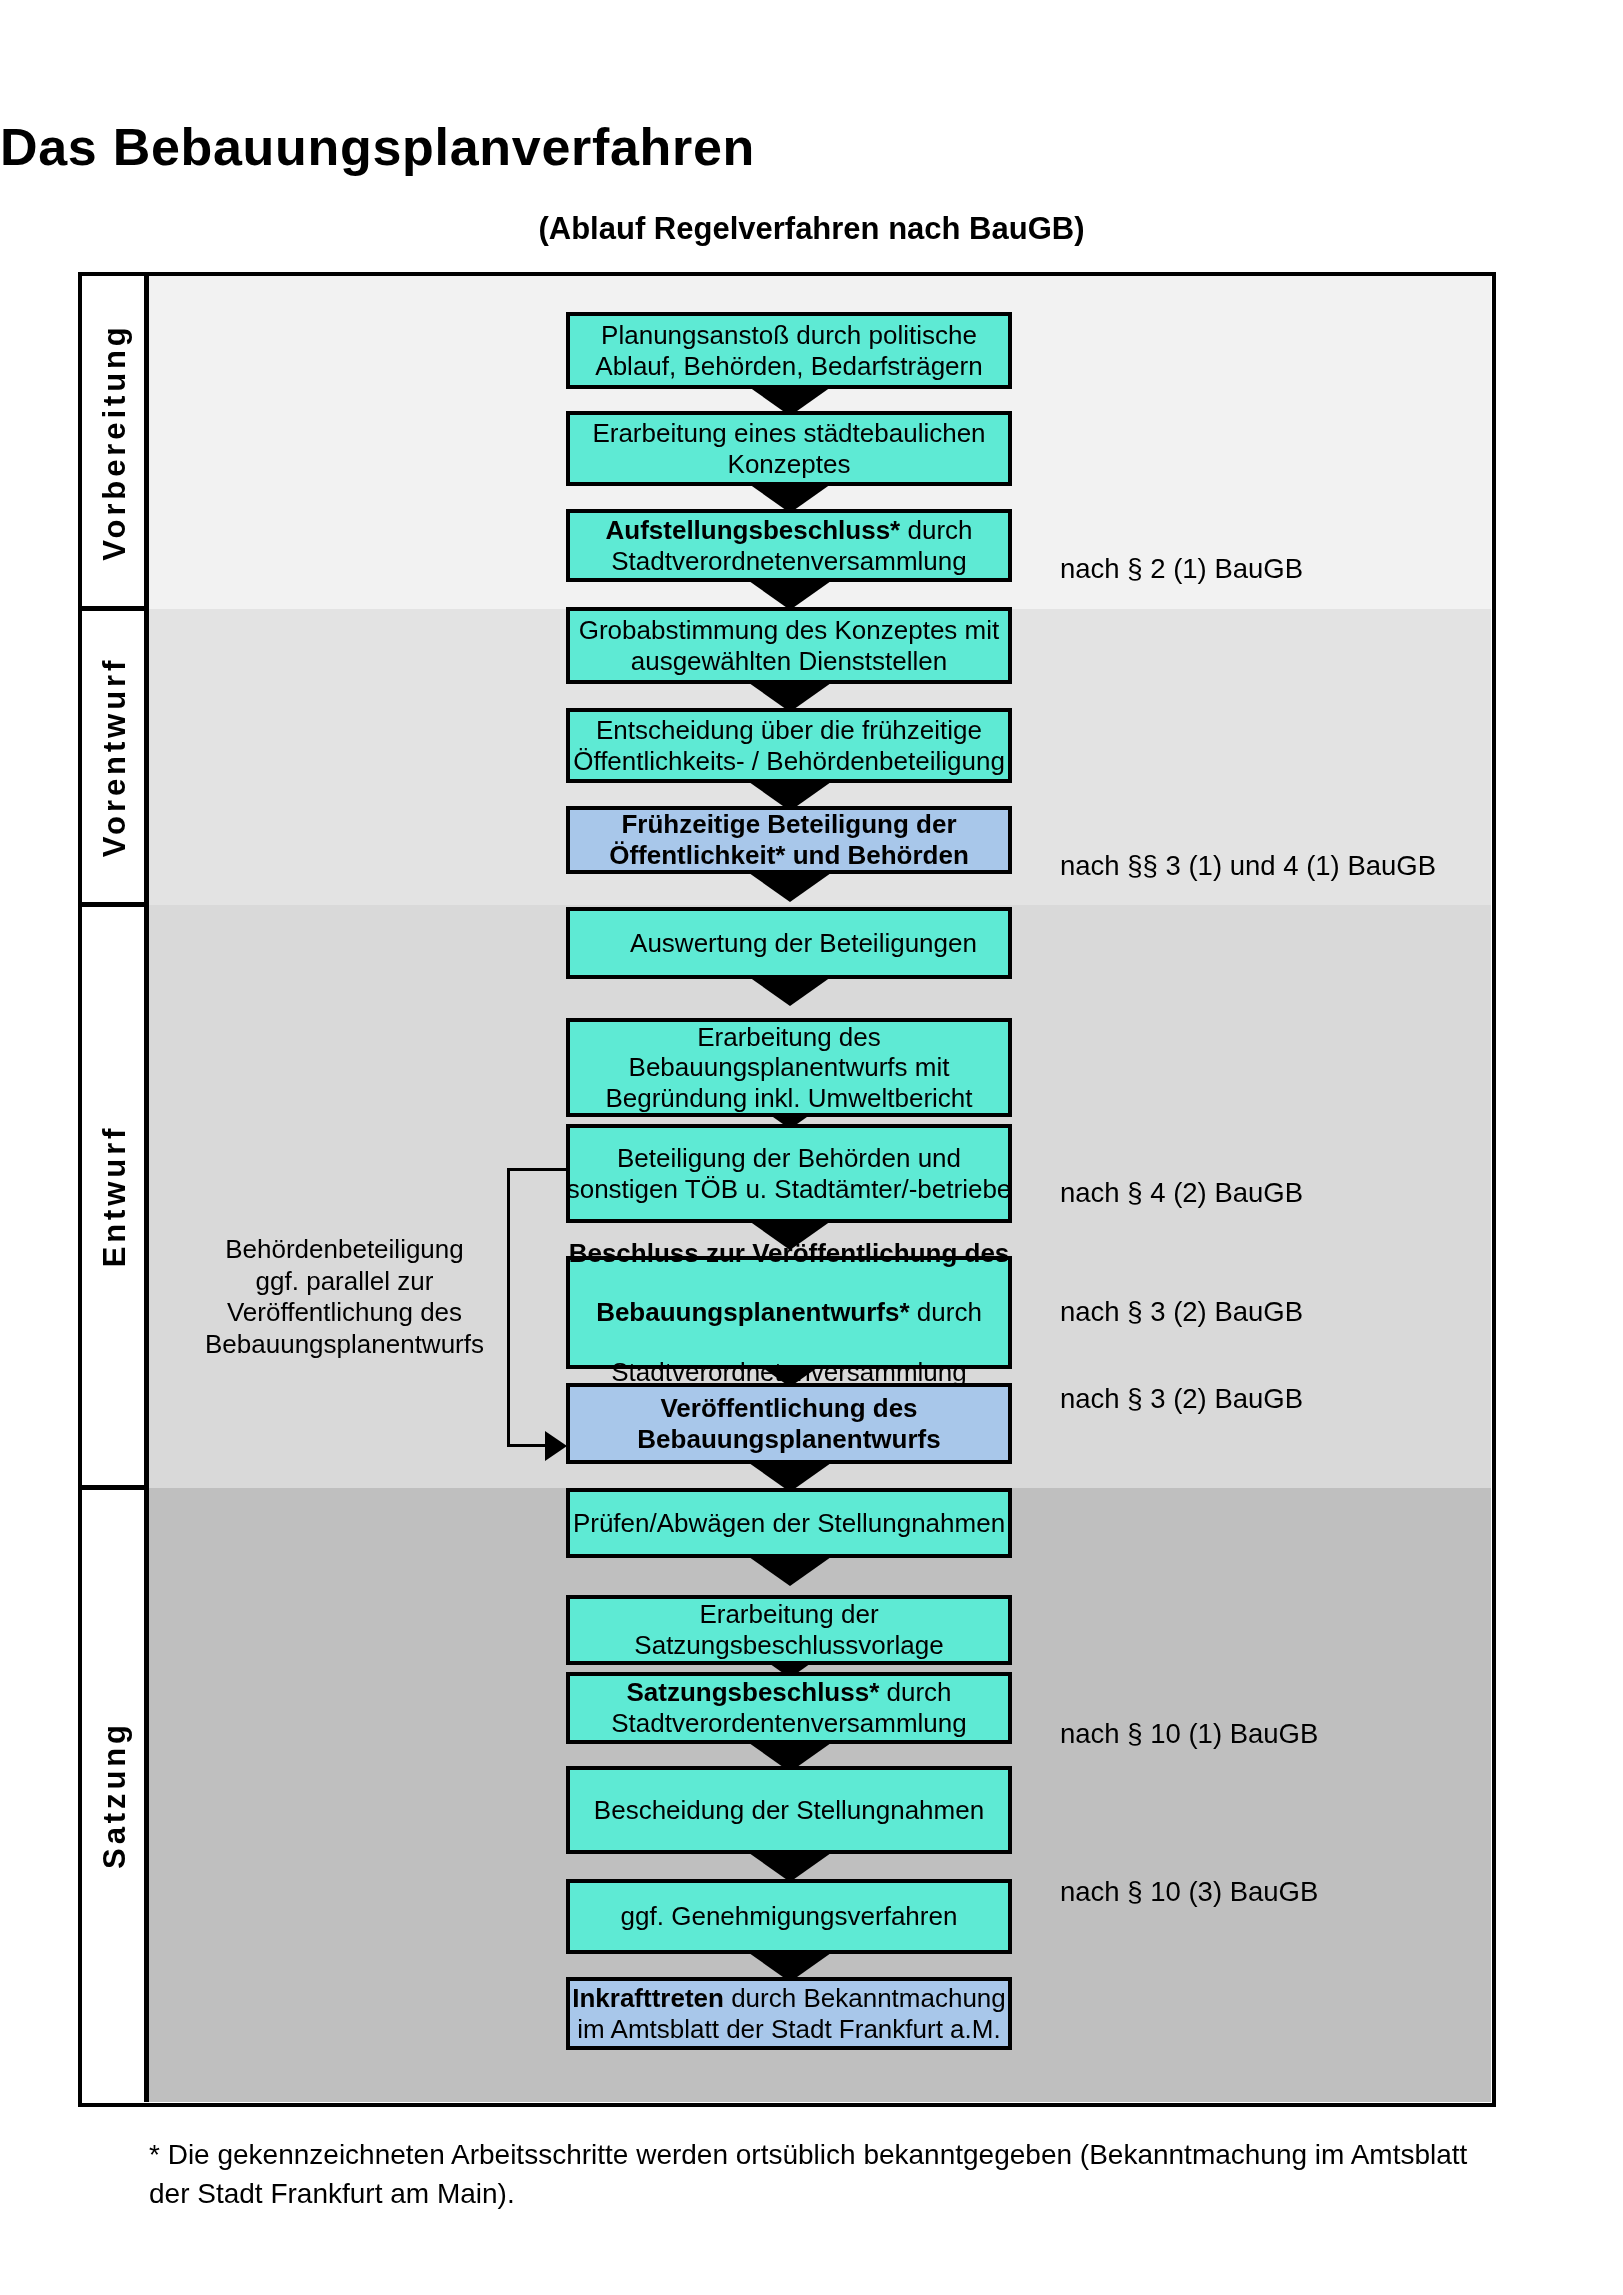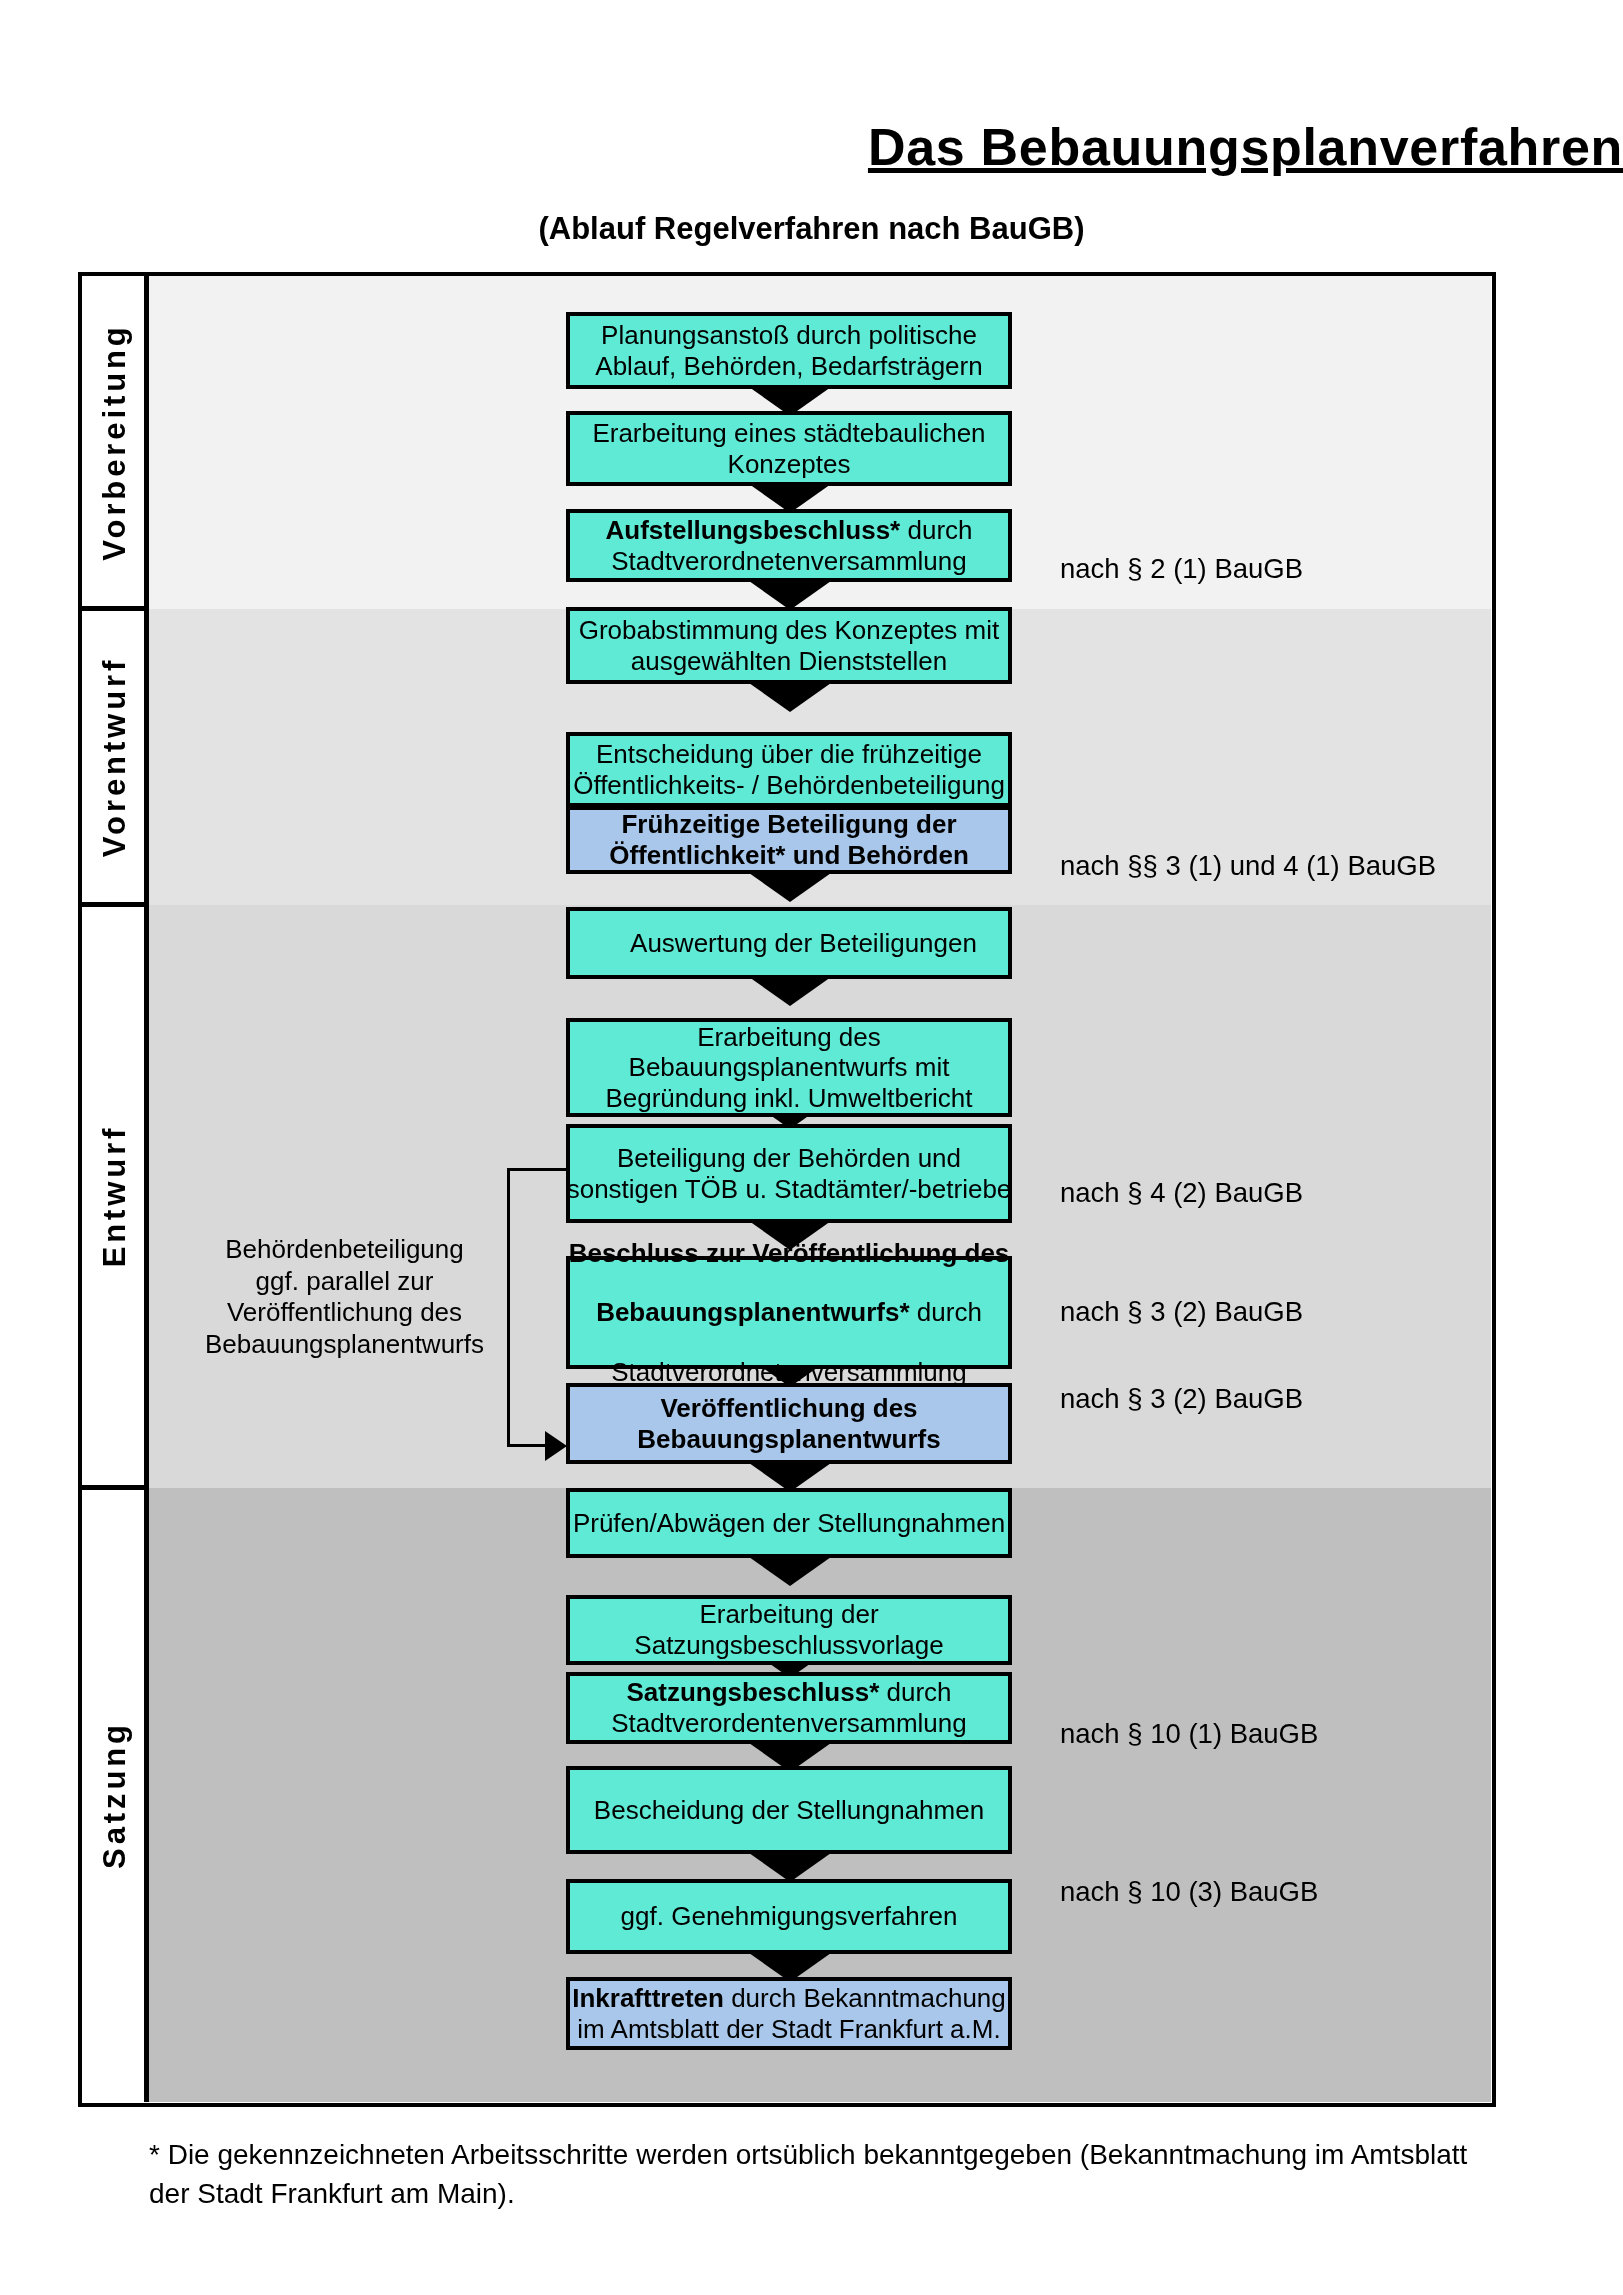--- a/index.html
+++ b/index.html
@@ -2,21 +2,21 @@
 <html lang="de" style="font-size:10.5px"><head>
 <meta charset="utf-8">
 <style>
   html,body{margin:0;padding:0;}
   body{
     width:1623px;height:2295px;position:relative;background:#ffffff;
     font-family:"Liberation Sans","DejaVu Sans",sans-serif;color:#000;
   }
   .abs{position:absolute;}
   
-  .title{left:0;top:117px;width:1623px;text-align:right;font-size:52px;font-weight:bold;letter-spacing:0.7px;text-decoration:underline;}
+  .title{left:0;top:117px;width:1623px;text-align:left;font-size:52px;font-weight:bold;letter-spacing:0.7px;}
   .subtitle{left:0;top:211px;width:1623px;text-align:center;font-size:31px;font-weight:bold;}
   
   .chart-border{left:78px;top:272px;width:1418px;height:1835px;border:4.6px solid #000;box-sizing:border-box;z-index:5;pointer-events:none;}
   .phase-bg{left:82px;width:1409px;z-index:1;}
   .bg-1{top:276px;height:333px;background:#f2f2f2;}
   .bg-2{top:609px;height:296px;background:#e3e3e3;}
   .bg-3{top:905px;height:583px;background:#d9d9d9;}
   .bg-4{top:1488px;height:614px;background:#bfbfbf;}
   .sidebar{left:82px;top:276px;width:62px;height:1826px;background:#ffffff;z-index:2;}
   .sidebar-vline{left:144px;top:276px;width:4.6px;height:1826px;background:#000;z-index:3;}
@@ -87,21 +87,21 @@
   <div class="line">Stadtverordnetenversammlung</div>
 </div>
 <div class="abs arr" style="top:581px;"></div>
 
 <div class="abs box" style="top:607px;height:77px;">
   <div class="line">Grobabstimmung des Konzeptes mit</div>
   <div class="line">ausgewählten Dienststellen</div>
 </div>
 <div class="abs arr" style="top:683px;"></div>
 
-<div class="abs box" style="top:732px;height:75px;">
+<div class="abs box" style="top:708px;height:75px;">
   <div class="line">Entscheidung über die frühzeitige</div>
   <div class="line">Öffentlichkeits- / Behördenbeteiligung</div>
 </div>
 <div class="abs arr" style="top:782px;"></div>
 
 <div class="abs box blue" style="top:806px;height:68px;">
   <div class="line">Frühzeitige Beteiligung der</div>
   <div class="line">Öffentlichkeit* und Behörden</div>
 </div>
 <div class="abs arr" style="top:873px;"></div>

